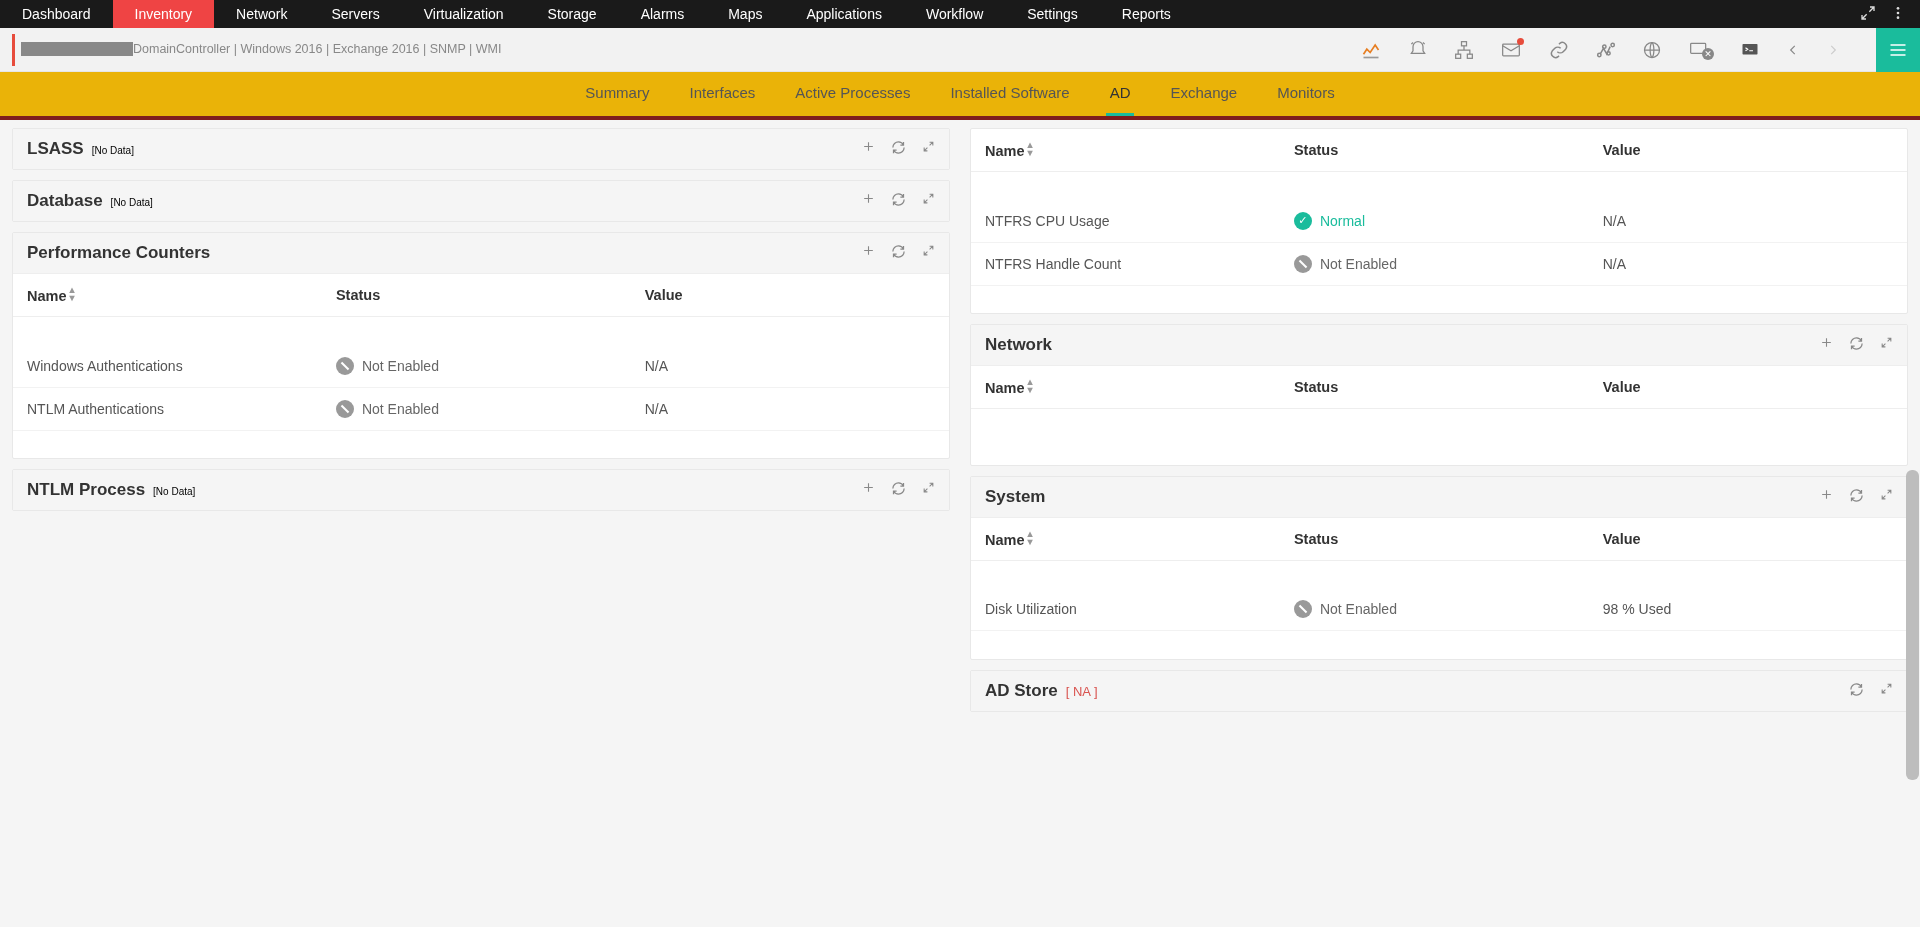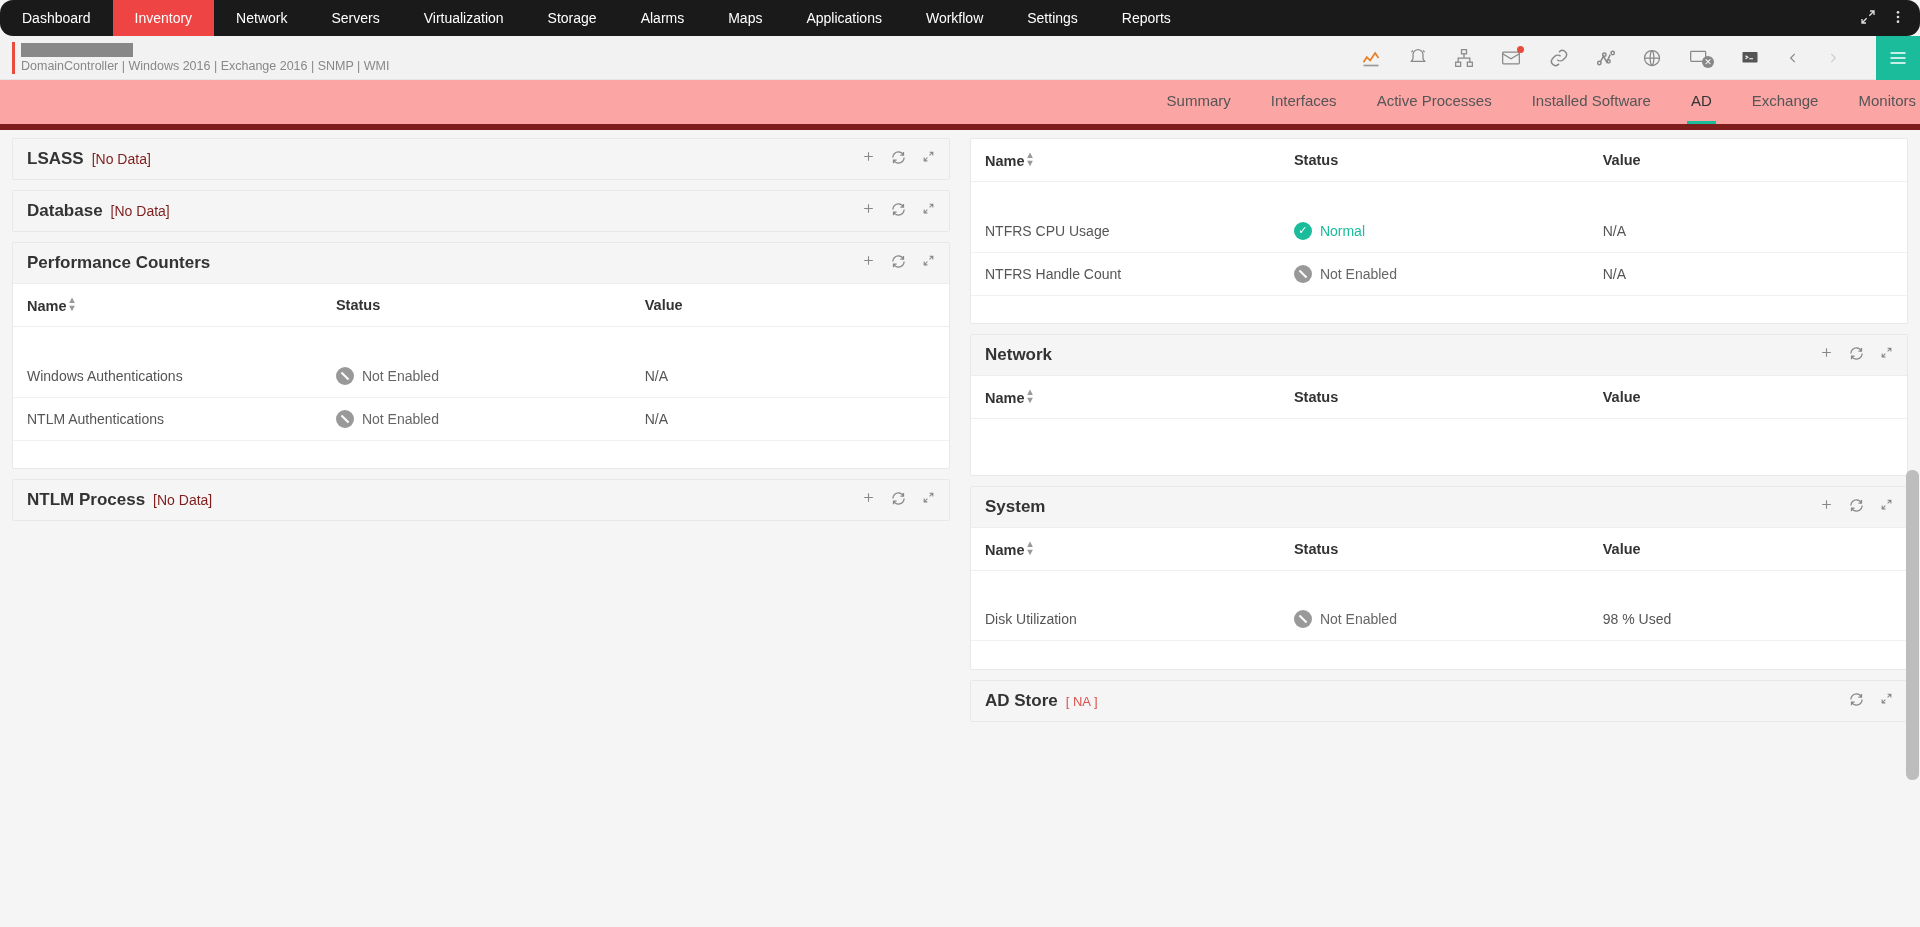--- a/index.html
+++ b/index.html
@@ -7,25 +7,24 @@
   font-family: "Segoe UI", "Helvetica Neue", Arial, sans-serif;
   background: #f5f5f5;
   color: #333;
   font-size: 14px;
   width: 1920px;
 }
 
 
 .top-nav {
   background: #1a1a1a;
-  height: 36px;
+  height: 28px;
   display: flex;
   align-items: stretch;
   justify-content: space-between;
-  border-radius: 13px;
 }
 .top-nav-left { display: flex; }
 .top-nav-item {
   color: #fff;
   padding: 0 22px;
   display: flex;
   align-items: center;
   font-size: 14px;
   cursor: pointer;
 }
@@ -46,46 +45,46 @@
   justify-content: space-between;
   height: 44px;
   padding: 0 0 0 0;
   border-bottom: 1px solid #e6e6e6;
 }
 .sec-left {
   display: flex;
   align-items: center;
 }
 .accent-bar { width: 3px; height: 32px; background: #e74c3c; margin-left: 12px; margin-right: 6px; }
-.sec-title-wrap { display: flex; flex-direction: column; }
+.sec-title-wrap { display: flex; }
 .sec-title-block {
   width: 112px; height: 14px; background: #888; margin-bottom: 2px;
 }
 .sec-sub {
   color: #888; font-size: 12.5px;
 }
 .sec-right {
   display: flex; align-items: center; gap: 26px; padding-right: 0;
 }
 .sec-icon { color: #888; cursor: pointer; display: flex; align-items:center;}
 .hamburger-box {
   background: #1abc9c; width: 44px; height: 44px;
   display: flex; align-items: center; justify-content: center;
   margin-left: 10px;
 }
 .hamburger-box svg { color: #fff; }
 .arrow-disabled { color: #ccc; }
 
 
 .tabs {
-  background: #fca5a5;
-  display: flex;
-  justify-content: flex-end;
+  background: #eab308;
+  display: flex;
+  justify-content: center;
   gap: 32px;
-  border-bottom: 6px solid #7f1d1d;
+  border-bottom: 4px solid #7f1d1d;
   padding: 0;
 }
 .tab {
   color: #555;
   padding: 12px 4px;
   cursor: pointer;
   font-size: 15px;
   border-bottom: 3px solid transparent;
 }
 .tab.active { color: #333; border-bottom-color: #1abc9c; }
@@ -106,21 +105,21 @@
 .panel-header {
   background: #f5f5f5;
   display: flex;
   align-items: center;
   justify-content: space-between;
   padding: 10px 14px;
   border-bottom: 1px solid #eee;
 }
 .panel-title-wrap { display: flex; align-items: baseline; gap: 8px; }
 .panel-title { font-weight: 600; color: #333; font-size: 17px; }
-.panel-tag { color: #7f1d1d; font-size: 14px; }
+.panel-tag { color: #000000; font-size: 10px; }
 .panel-tag.na { color: #d9534f; font-size: 13px; }
 .panel-actions { display: flex; gap: 16px; color: #888; }
 .panel-action { cursor: pointer; font-size: 14px; }
 
 .tbl { width: 100%; border-collapse: collapse; }
 .tbl th {
   text-align: left;
   font-weight: 600;
   color: #333;
   padding: 12px 14px;

